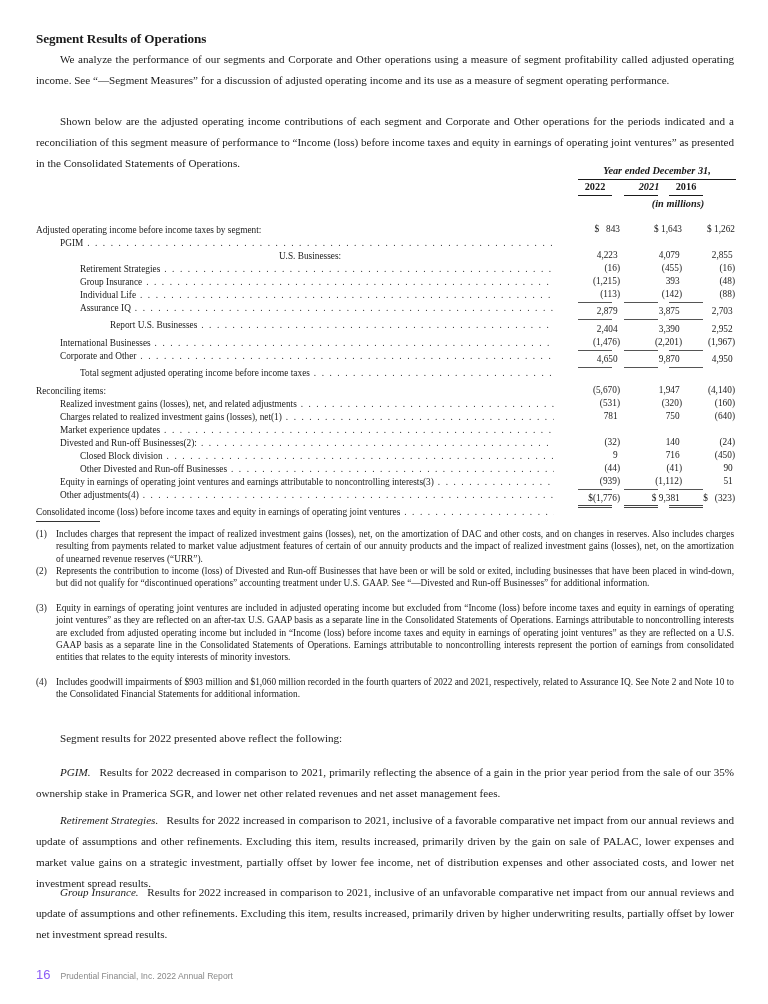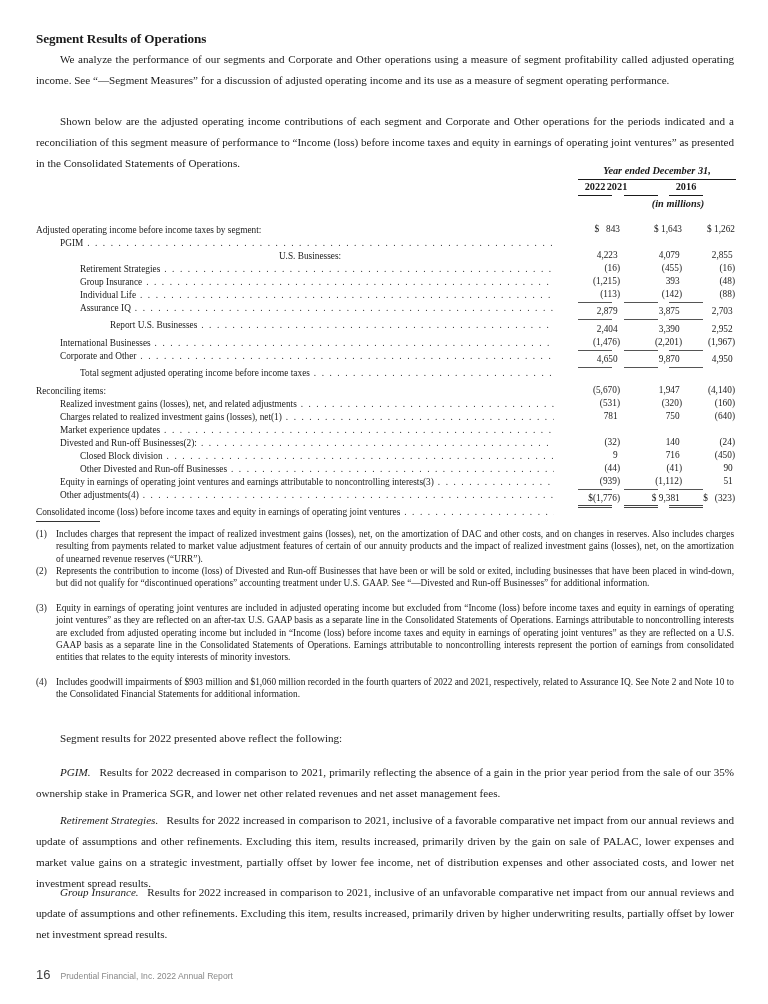--- a/index.html
+++ b/index.html
@@ -33,37 +33,37 @@
     .c1 { left: 526px; width: 58px; }
     .c2 { left: 590px; width: 56px; }
     .c3 { left: 653px; width: 46px; }
     .rule { position: absolute; height: 1px; background: #555; }
     .dbl { position: absolute; height: 3px; border-top: 1px solid #444; border-bottom: 1px solid #444; box-sizing: border-box; }
     .fn-rule { position: absolute; left: 0; top: 521px; width: 64px; height: 1px; background: #333; }
     .fn { position: absolute; left: 0; width: 698px; font-size: 9.3px; line-height: 12.3px; }
     .fn .num { position: absolute; left: 0; top: 0; }
     .fn .txt { margin-left: 20px; text-align: justify; }
     .footer { position: absolute; left: 0; top: 965px; white-space: nowrap; }
-    .footer .pg { font-family: "Liberation Sans", sans-serif; font-size: 13px; color: #404040; }
+    .footer .pg { font-family: "Liberation Sans", sans-serif; font-size: 13px; color: #8b5cf6; }
     .footer .rpt { font-family: "Liberation Sans", sans-serif; font-size: 8.6px; color: #888; margin-left: 6px; }
   </style>
 </head>
 <body>
 
 <div class="page">
   <h1>Segment Results of Operations</h1>
 
   <p class="body" style="top:49px;"><span class="indent"></span><span>We analyze the performance of our segments and Corporate and Other operations using a measure of segment profitability called adjusted operating income. See “—Segment Measures” for a discussion of adjusted operating income and its use as a measure of segment operating performance.</span></p>
   <p class="body" style="top:111px;"><span class="indent"></span><span>Shown below are the adjusted operating income contributions of each segment and Corporate and Other operations for the periods indicated and a reconciliation of this segment measure of performance to “Income (loss) before income taxes and equity in earnings of operating joint ventures” as presented in the Consolidated Statements of Operations.</span></p>
 
   <div class="tbl">
     <div class="hdr" style="left:542px; top:165px; width:158px;font-style:italic;">Year ended December 31,</div>
     <div class="hdr-line" style="left:542px; top:179px; width:158px;"></div>
     <div class="hdr" style="left:542px; top:181px; width:34px;">2022</div>
-    <div class="hdr" style="left:564px; top:181px; width:34px;">2021</div>
+    <div class="hdr" style="left:596px; top:181px; width:34px;font-style:italic;">2021</div>
     <div class="hdr" style="left:633px; top:181px; width:34px;">2016</div>
     <div class="hdr-line" style="left:542px; top:195px; width:34px;"></div>
     <div class="hdr-line" style="left:588px; top:195px; width:34px;"></div>
     <div class="hdr-line" style="left:633px; top:195px; width:34px;"></div>
     <div class="hdr" style="left:592px; top:198px; width:100px;font-style:italic;">(in millions)</div>
     <div id="rows">
         <div class="row" style="top: 210px;">
           <div class="lbl" style="left: 0px; width: 500px;"><span>Adjusted operating income before income taxes by segment:</span></div>
           <div class="val c1"></div>
           <div class="val c2"></div>

